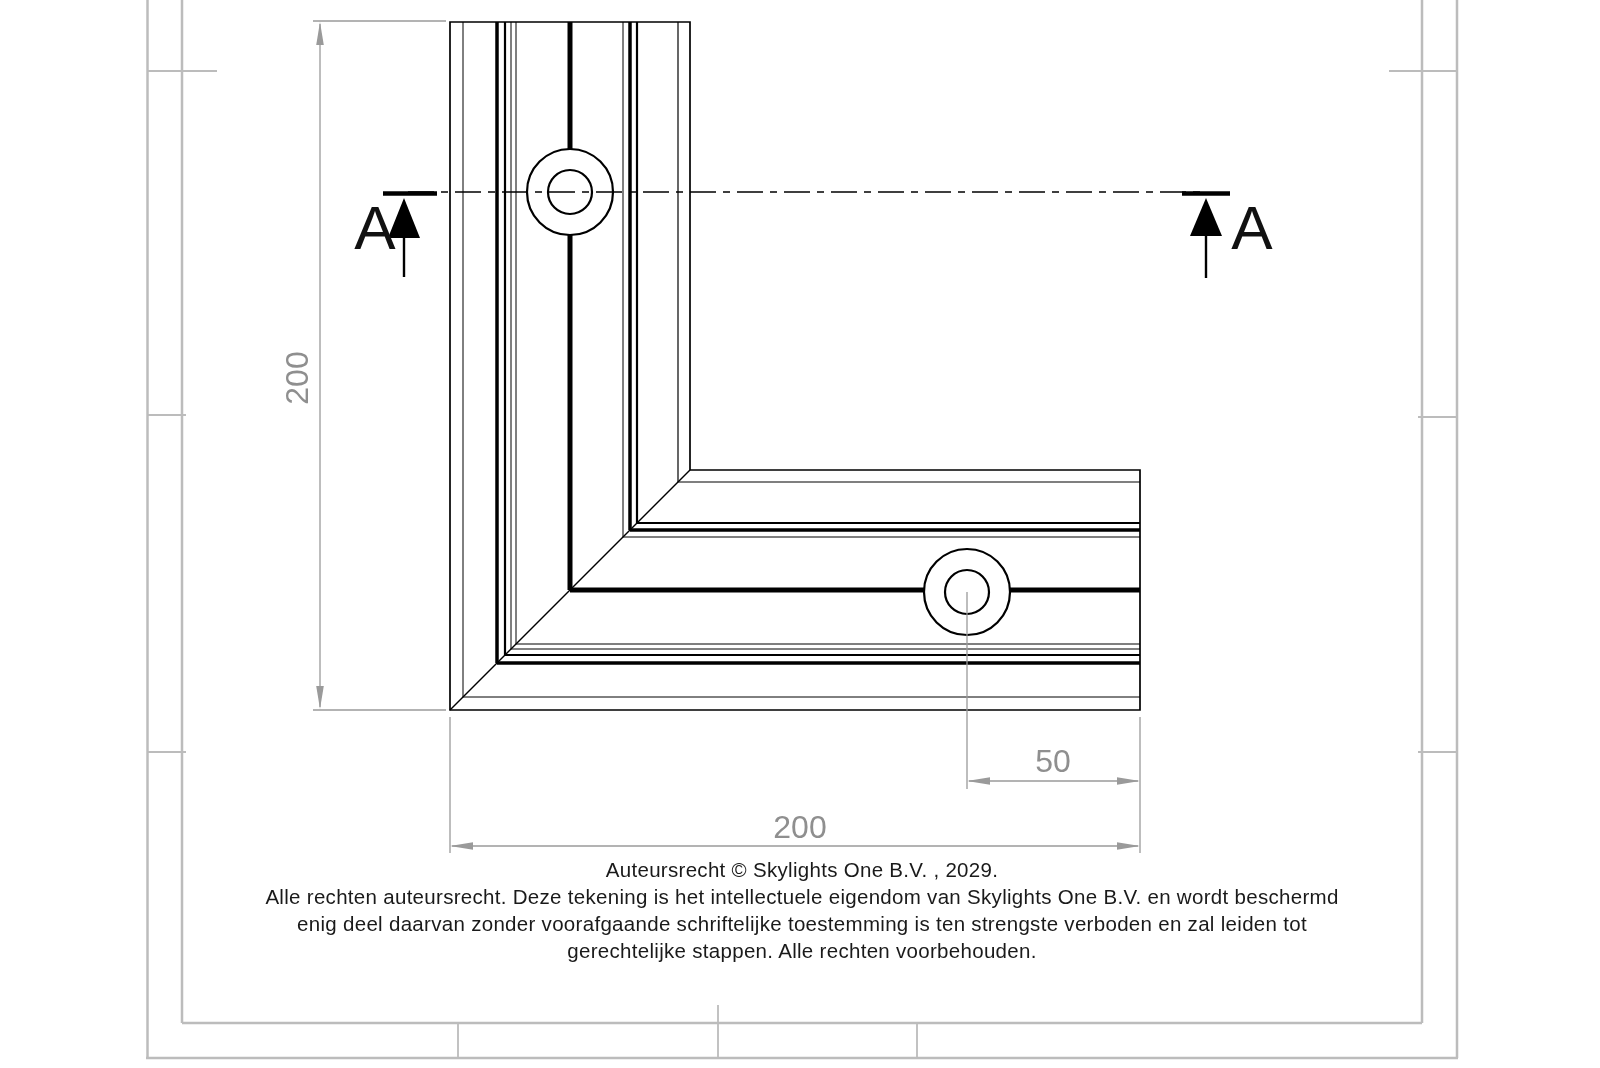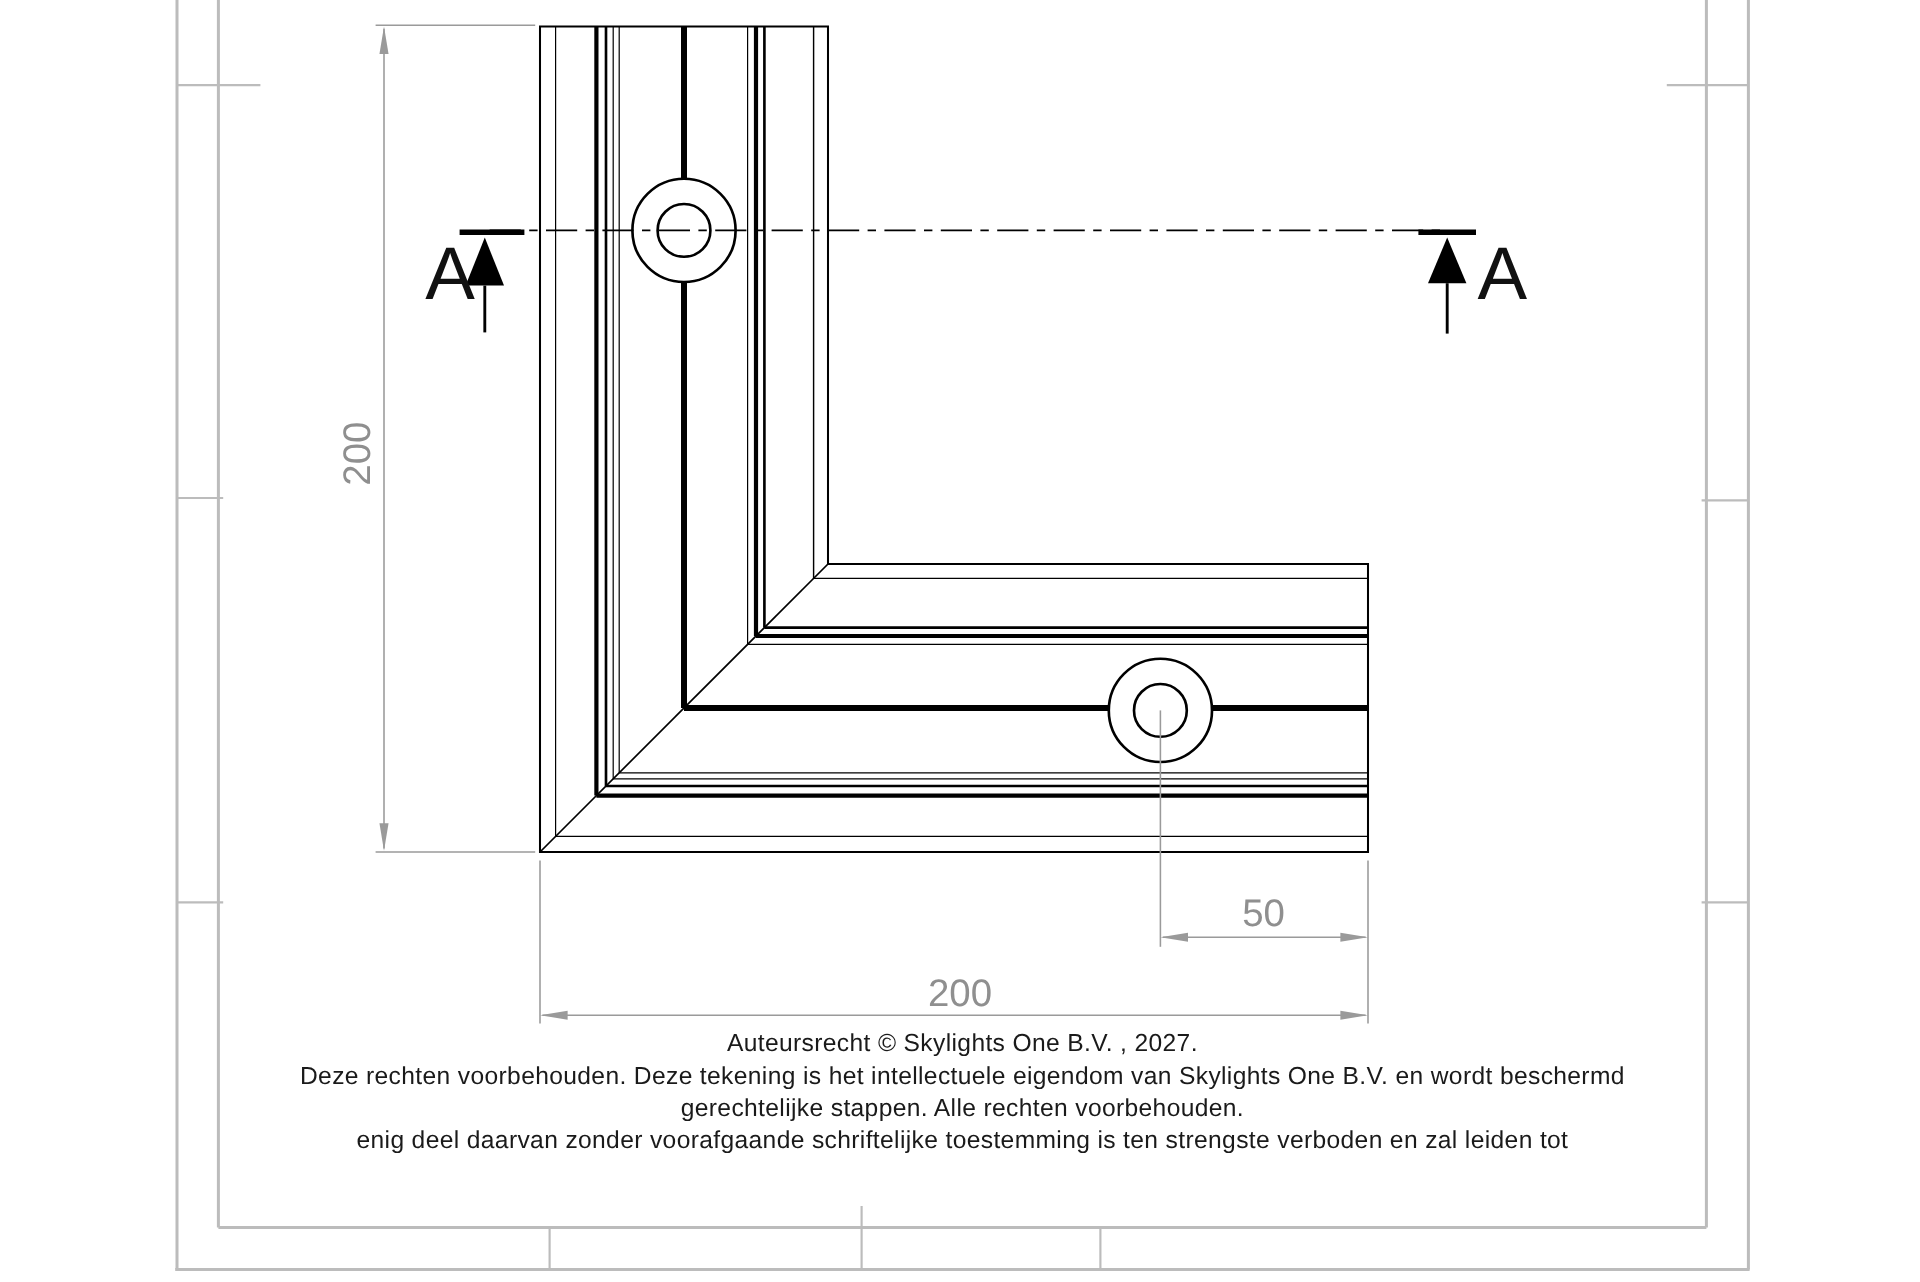--- a/index.html
+++ b/index.html
@@ -147,19 +147,19 @@
     </g>
 
     <text class="dimtext" x="0" y="0" text-anchor="middle" stroke="none" transform="translate(308 378) rotate(-90)">200</text>
     <text class="dimtext" x="800" y="838" text-anchor="middle" stroke="none">200</text>
     <text class="dimtext" x="1053" y="772" text-anchor="middle" stroke="none">50</text>
   </g>
 
 </svg>
 
 <div class="copyright">
-  <div>Auteursrecht © Skylights One B.V. , 2027.</div>
-  <div>Deze rechten voorbehouden. Deze tekening is het intellectuele eigendom van Skylights One B.V. en wordt beschermd</div>
+  <div>Auteursrecht © Skylights One B.V. , 2029.</div>
+  <div>Alle rechten auteursrecht. Deze tekening is het intellectuele eigendom van Skylights One B.V. en wordt beschermd</div>
+  <div>enig deel daarvan zonder voorafgaande schriftelijke toestemming is ten strengste verboden en zal leiden tot</div>
   <div>gerechtelijke stappen. Alle rechten voorbehouden.</div>
-  <div>enig deel daarvan zonder voorafgaande schriftelijke toestemming is ten strengste verboden en zal leiden tot</div>
 </div>
 
 </div>
 
 </body></html>

